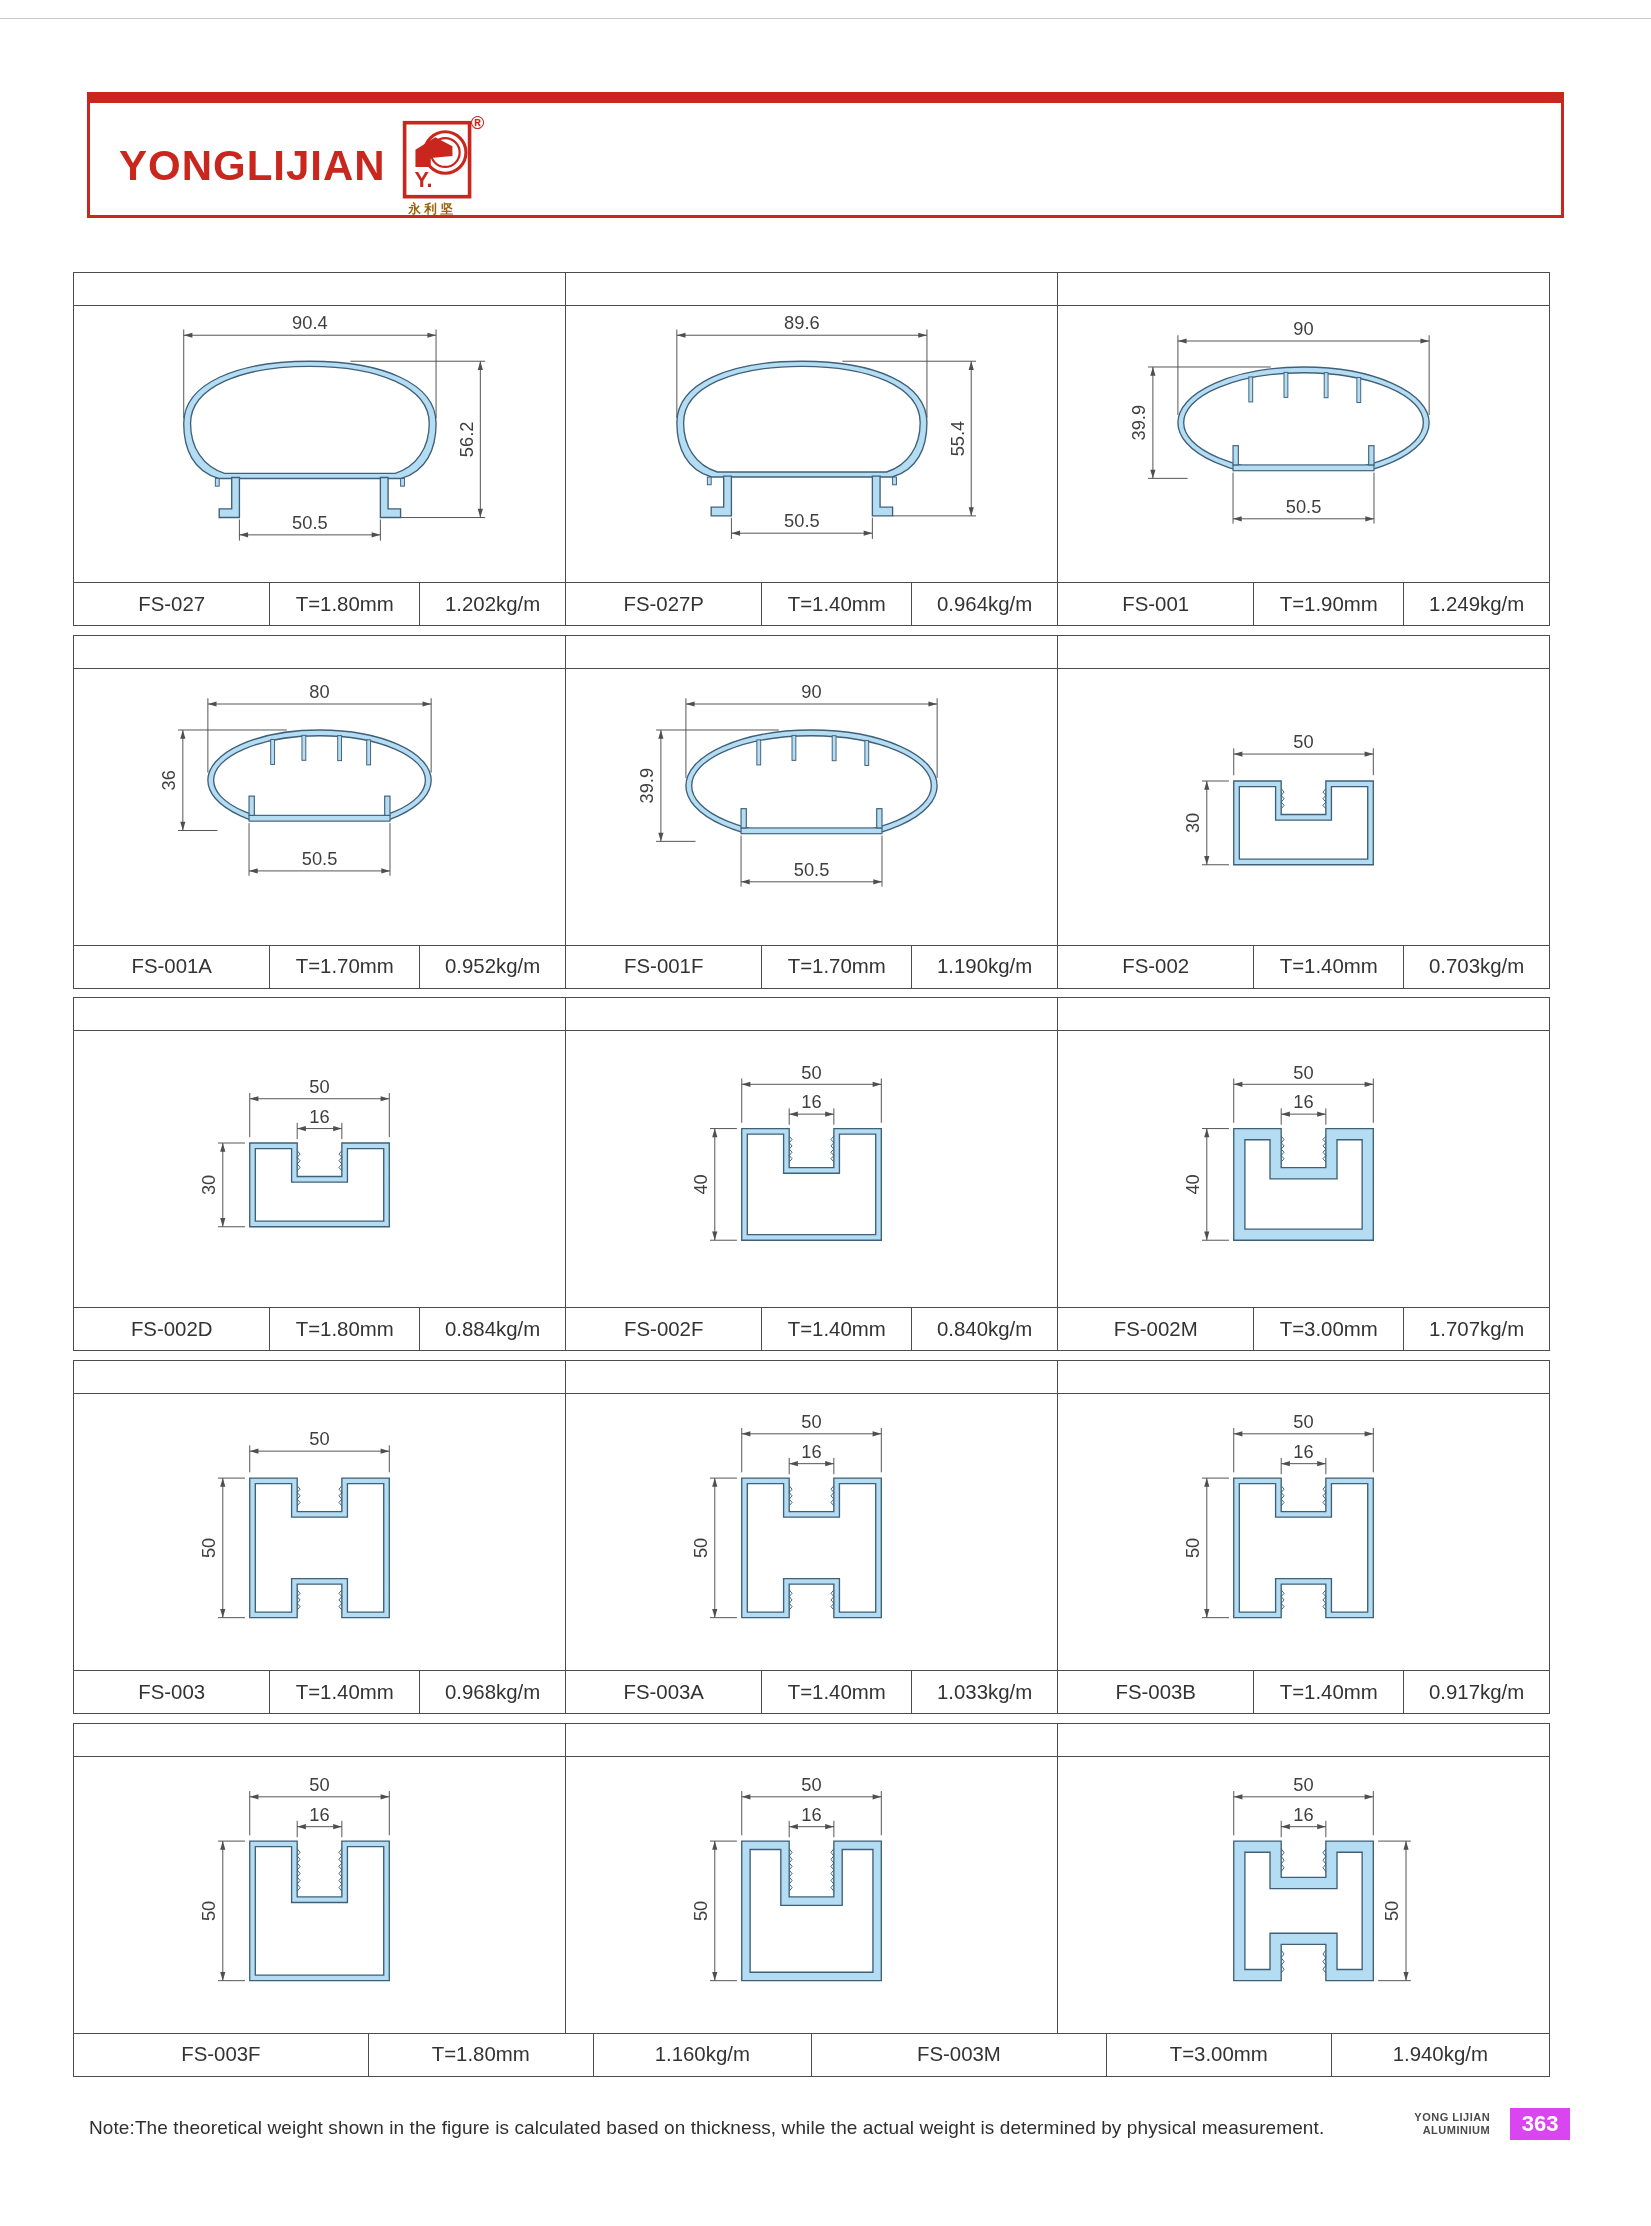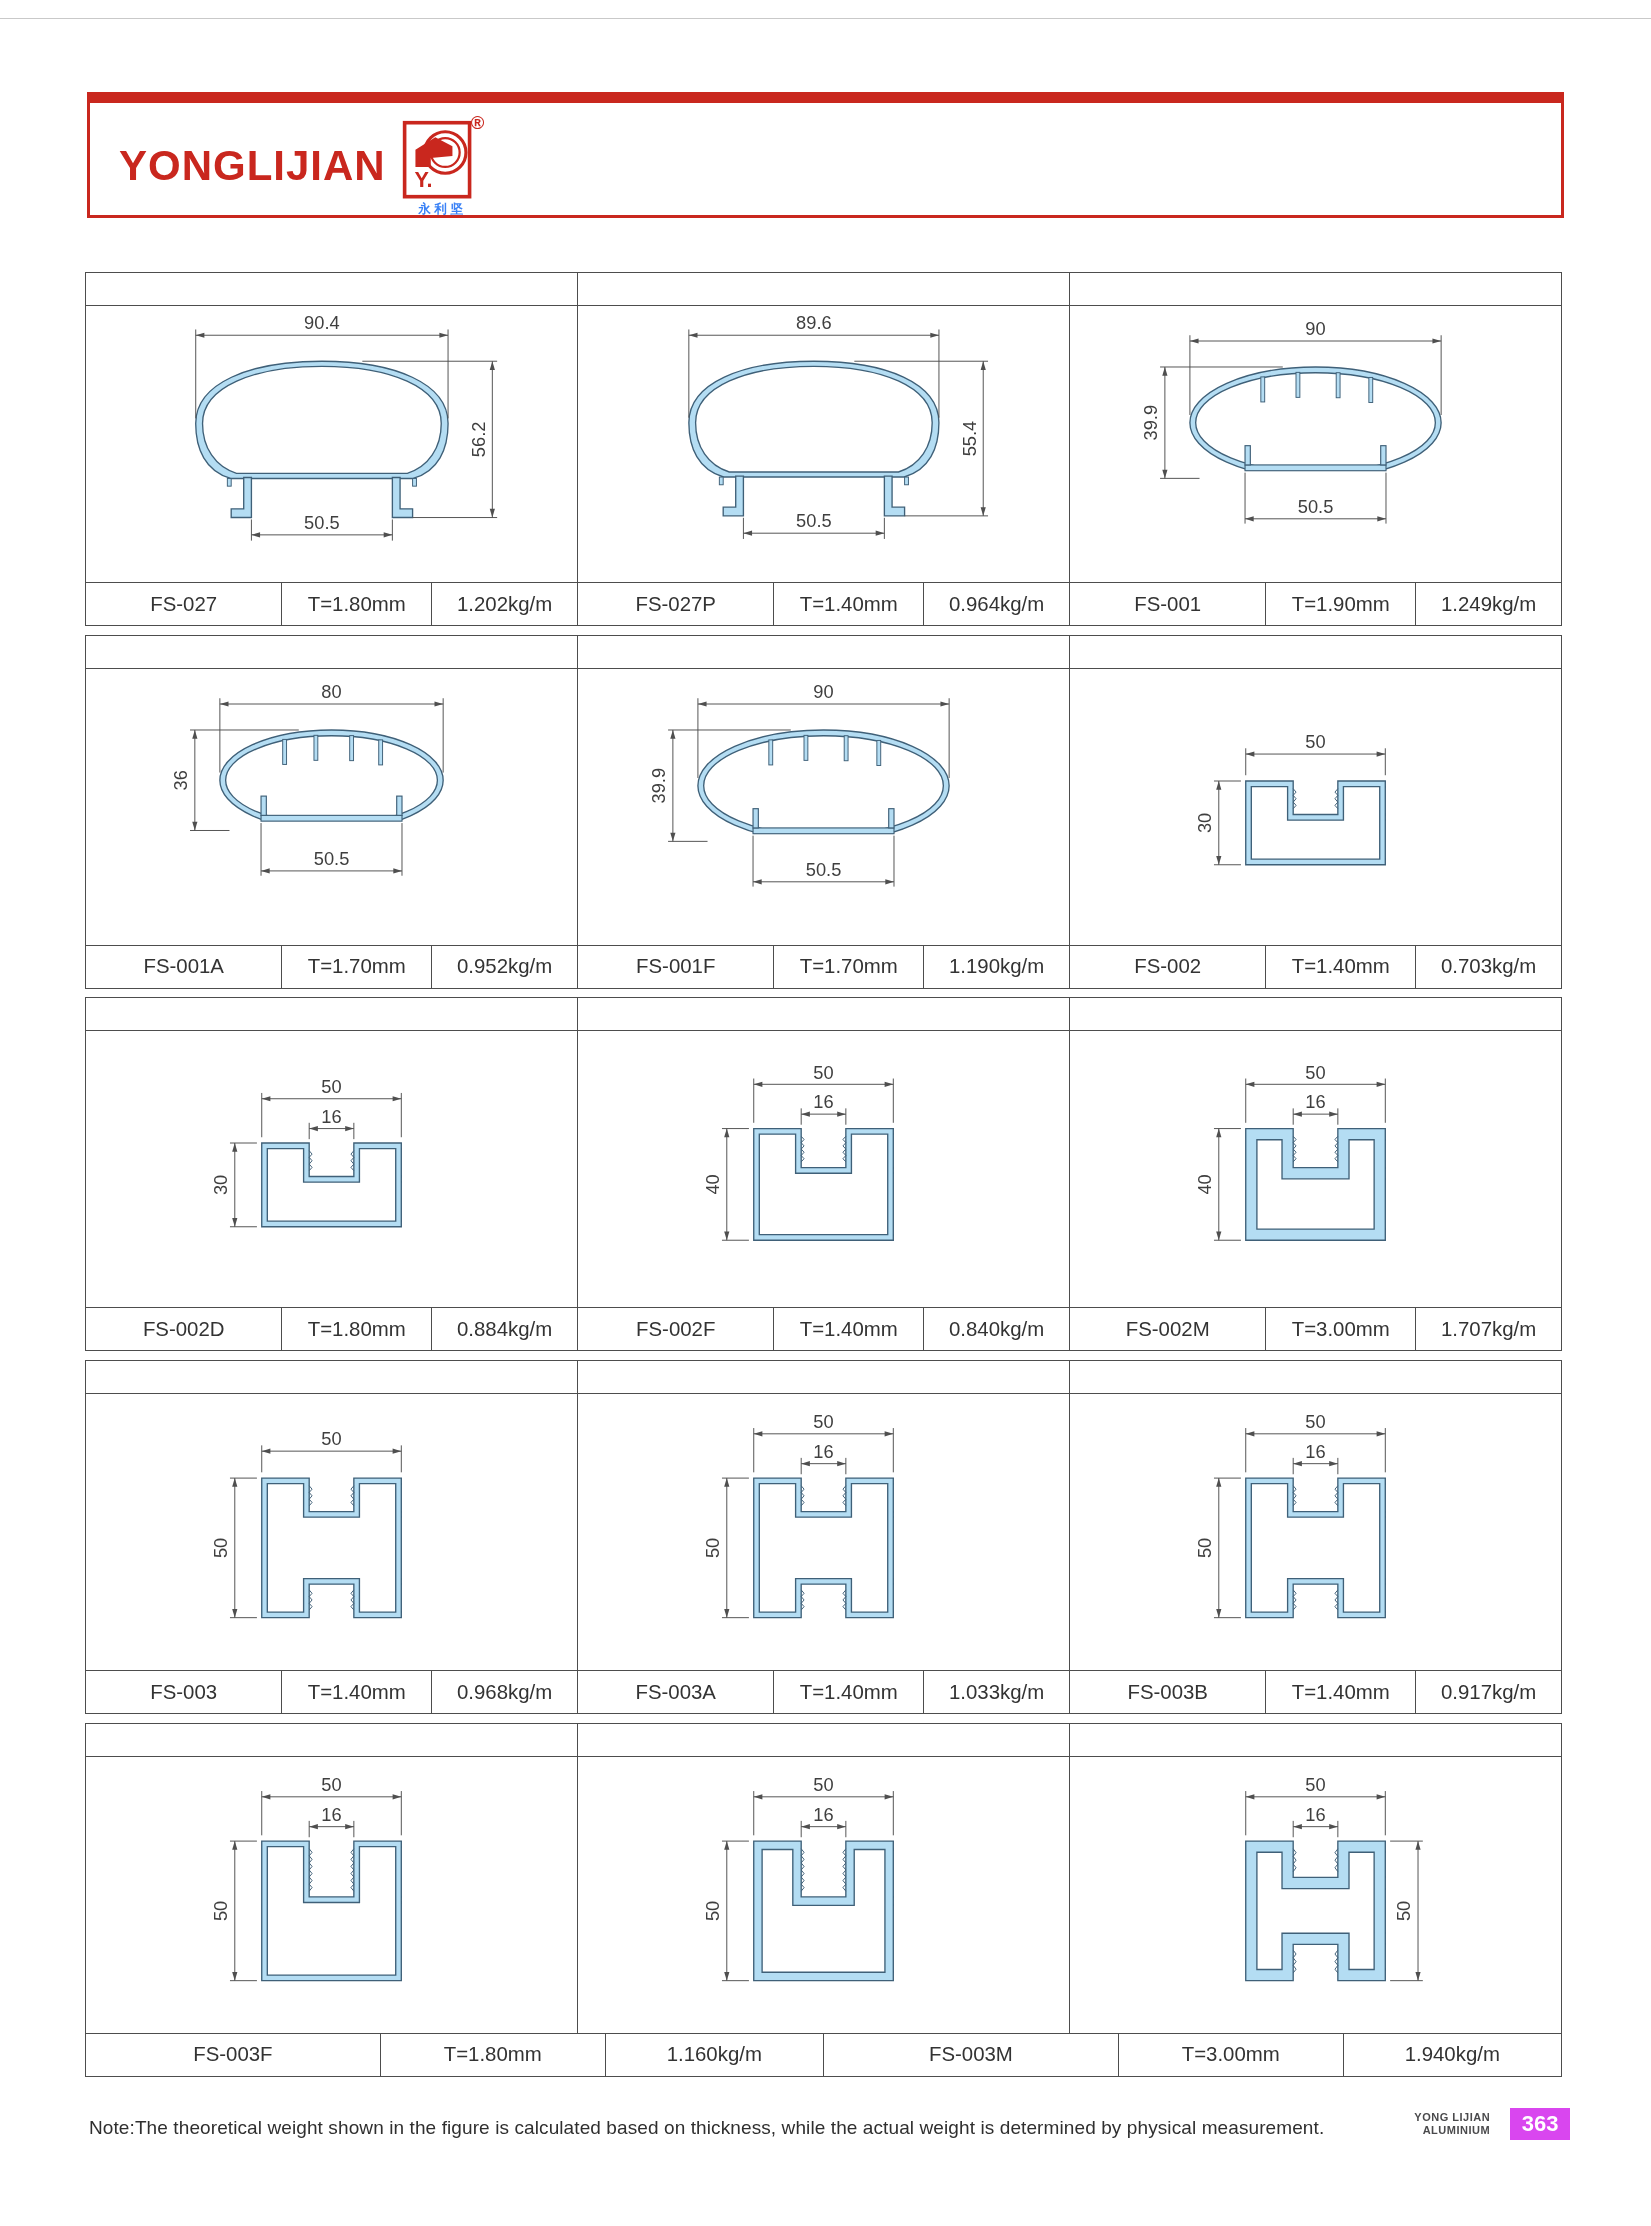--- a/index.html
+++ b/index.html
@@ -10,25 +10,25 @@
   
   .header{position:absolute;left:87px;top:92px;width:1477px;height:126px;
     border:3.9px solid #c9271e;border-top-width:11.6px;display:flex;align-items:center;
     justify-content:space-between;padding:0 29px}
   .title{font-size:30px;font-weight:bold;color:#4a4a4c;letter-spacing:0.3px}
   .brand{display:flex;align-items:center;gap:15.5px;margin-top:13.6px}
   .brand-name{color:#c9271e;font-size:42px;font-weight:bold;letter-spacing:1px;line-height:1}
   .logo-wrap{position:relative;width:83px;height:101px;margin-top:-5.8px}
   .logo{position:absolute;left:0;top:7.8px;width:74px;height:83px}
   .reg{position:absolute;right:0;top:0;color:#c9271e;font-size:18.4px;font-weight:bold}
-  .logo-cn{position:absolute;left:17px;top:89px;width:70px;color:#3b82f6;font-size:12.6px;
+  .logo-cn{position:absolute;left:7px;top:89px;width:70px;color:#a16207;font-size:12.6px;
     font-weight:bold;display:flex;justify-content:space-between}
 
   
-  .grid{position:absolute;left:85px;top:272px;width:1477px}
+  .grid{position:absolute;left:73px;top:272px;width:1477px}
   .block{border:1.9px solid #4d4d4d;margin-bottom:8.7px;background:#fff}
   .strip{display:flex;height:33px;border-bottom:1.9px solid #4d4d4d}
   .strip>div{flex:1}
   .strip>div:not(:last-child){border-right:1.9px solid #4d4d4d}
   .drawrow{display:flex;height:276px}
   .drawcell{flex:1;position:relative;overflow:hidden}
   .drawcell:not(:last-child){border-right:1.9px solid #4d4d4d}
   .drawcell svg{display:block;margin:0 auto}
   .caprow{display:flex;height:43px;border-top:1.9px solid #4d4d4d}
   .capgroup{flex:1;display:flex}

